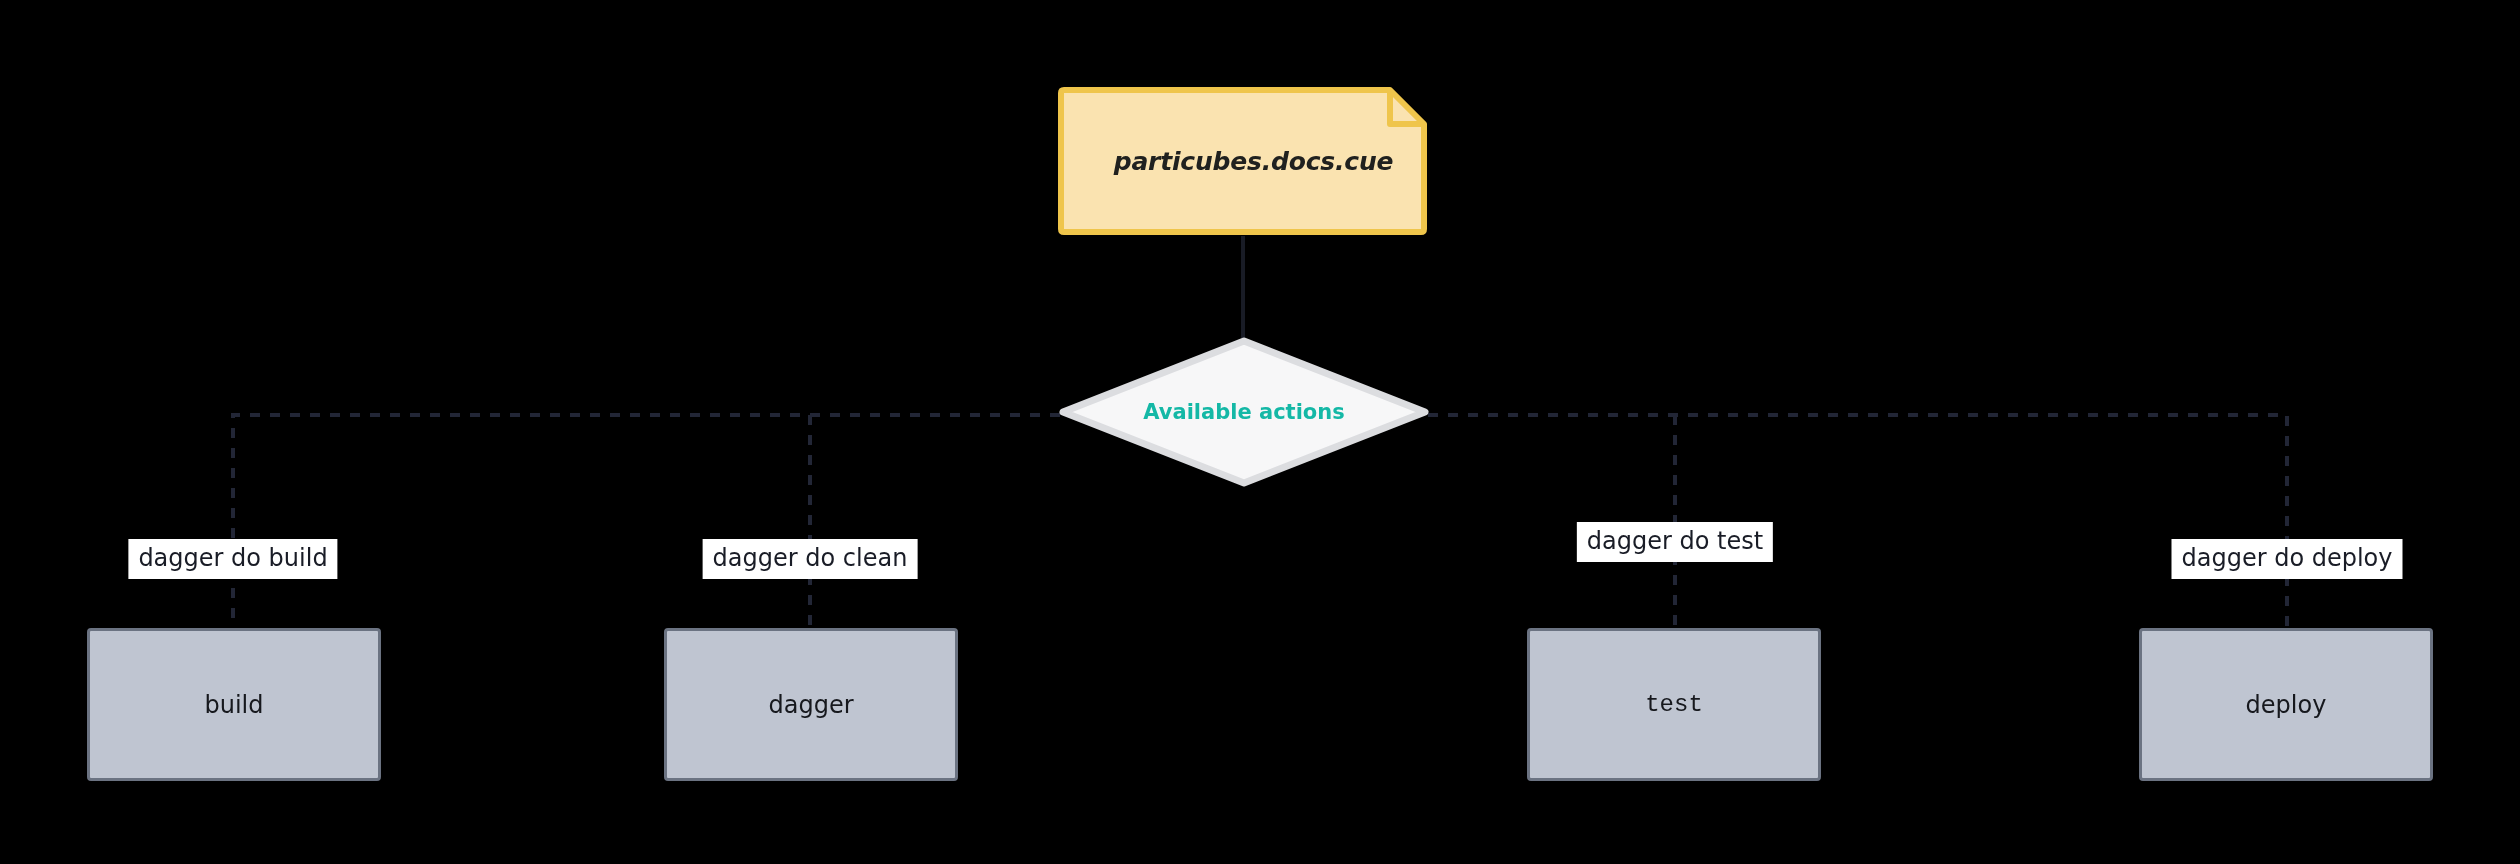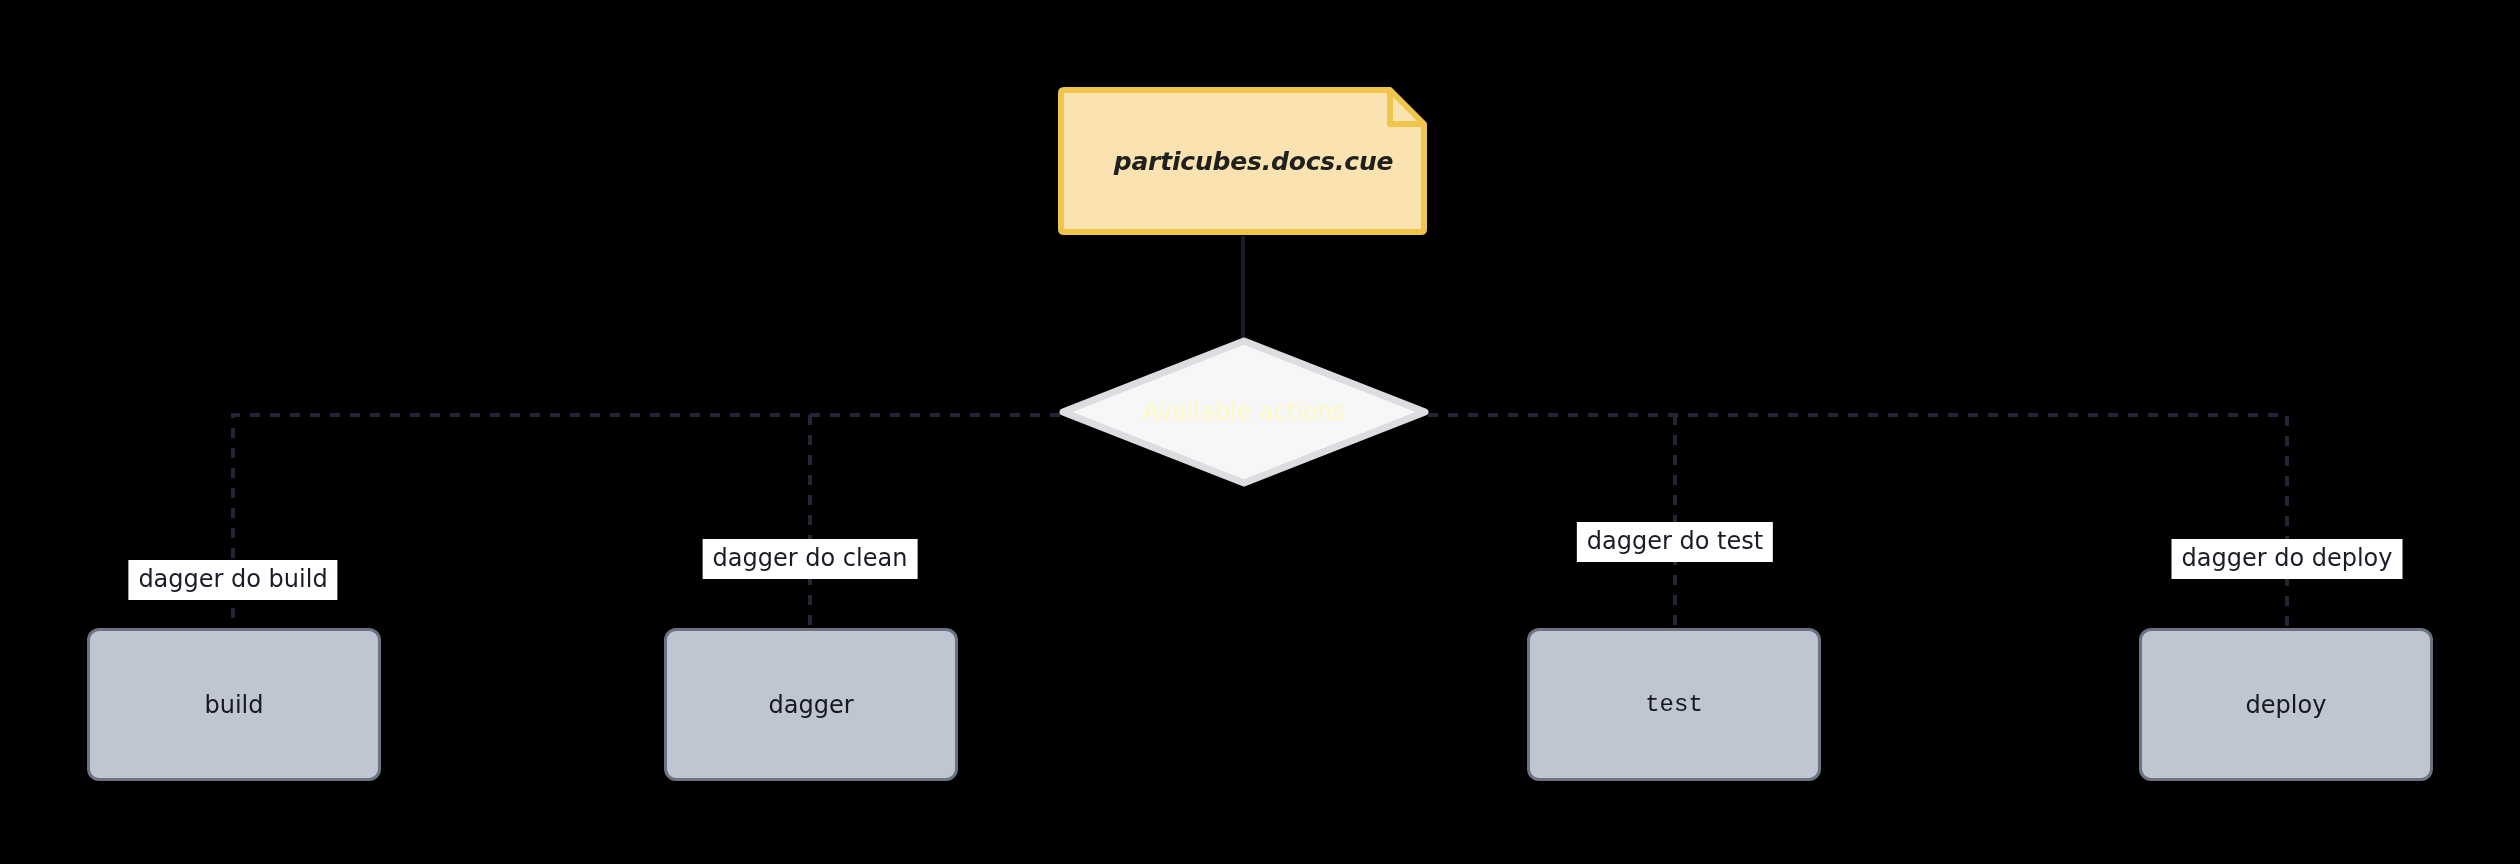--- a/index.html
+++ b/index.html
@@ -61,32 +61,33 @@
   }
   .diamond-node svg { display: block; }
   .diamond-label {
     position: absolute;
     left: 0; top: 0;
     width: 372px;
     height: 152px;
     display: flex;
     align-items: center;
     justify-content: center;
-    font-size: 24px;
-    color: #fef9c3;
+    font-size: 21px;
+    color: #14b8a6;
     white-space: nowrap;
+    font-weight: bold;
   }
 
   
   .proc-node {
     position: absolute;
     box-sizing: border-box;
     background: #bfc5d1;
     border: 3px solid #6b7382;
-    border-radius: 12px;
+    border-radius: 4px;
     display: flex;
     align-items: center;
     justify-content: center;
     font-size: 24px;
     color: #16181d;
     white-space: nowrap;
   }
 
   
   .edge-label {
@@ -124,21 +125,21 @@
     <div class="note-label">particubes.docs.cue</div>
   </div>
 
   <div class="diamond-node">
     <svg width="372" height="152" viewBox="0 0 372 152" xmlns="http://www.w3.org/2000/svg">
       <path d="M 186 5 L 367 76 L 186 147 L 5 76 Z" fill="#f7f7f8" stroke="#dcdde0" stroke-width="7" stroke-linejoin="round"></path>
     </svg>
     <div class="diamond-label">Available actions</div>
   </div>
 
-  <div class="edge-label" style="left:233px; top:539px;margin-top:21px;">dagger do build</div>
+  <div class="edge-label" style="left:233px; top:539px;">dagger do build</div>
   <div class="edge-label" style="left:810px; top:539px;">dagger do clean</div>
   <div class="edge-label" style="left:1675px; top:522px;">dagger do test</div>
   <div class="edge-label" style="left:2287px; top:539px;">dagger do deploy</div>
 
   <div class="proc-node" style="left:87px;  top:628px; width:294px; height:153px;">build</div>
   <div class="proc-node" style="left:664px; top:628px; width:294px; height:153px;">dagger</div>
   <div class="proc-node" style="left:1527px; top:628px; width:294px; height:153px;font-family:Liberation Mono, monospace;">test</div>
   <div class="proc-node" style="left:2139px; top:628px; width:294px; height:153px;">deploy</div>
 
 </div>

